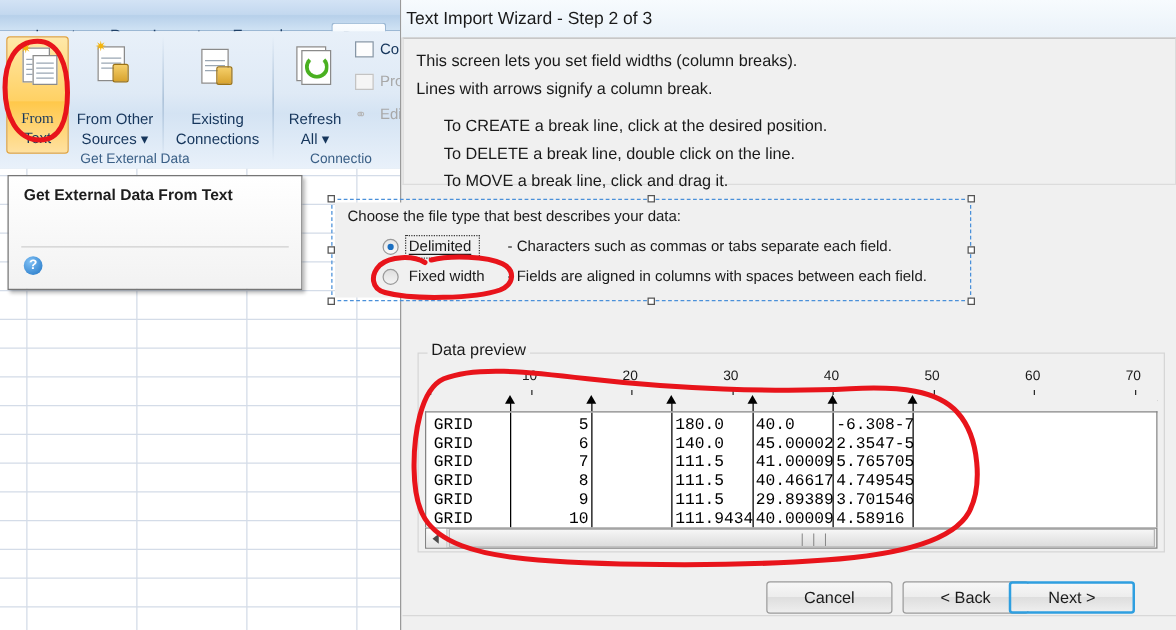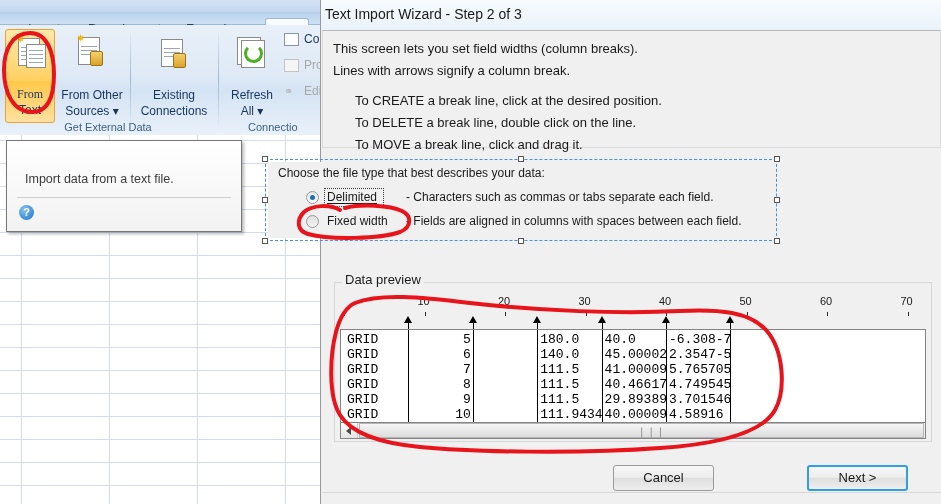--- a/index.html
+++ b/index.html
@@ -250,21 +250,21 @@
     <div class="grid-h" style="top:304px;width:330px;"></div>
     <div class="grid-h" style="top:327px;width:330px;"></div>
     <div class="grid-h" style="top:350px;width:330px;"></div>
     <div class="grid-v" style="left:21px;  height:369px;"></div>
     <div class="grid-v" style="left:109px; height:369px;"></div>
     <div class="grid-v" style="left:197px; height:369px;"></div>
     <div class="grid-v" style="left:285px; height:369px;"></div>
   </div>
 
   <div class="tooltip">
-    <div class="tt-body">Import data from a text file.</div>
+    <div class="tt-title">Get External Data From Text</div>
     <div class="tt-rule"></div>
     <div class="tt-qmark">?</div>
   </div>
 
   <div class="dialog">
     <div class="dlg-titlebar"></div>
     <div class="dlg-title">Text Import Wizard - Step 2 of 3</div>
 
     <div class="desc-box">
       <div class="desc-line" style="left:10px;top:10px;">This screen lets you set field widths (column breaks).</div>
@@ -409,20 +409,21 @@
   <div class="hscroll">
     <div class="hsb-left">
       <div class="hsb-larrow"></div>
     </div>
     <div class="hsb-thumb">
       <div class="hsb-grip">❘❘❘</div>
     </div>
   </div>
 
   <div class="dlgbtn" style="left:613px;top:465px;width:101px;">Cancel</div>
+  <div class="dlgbtn" style="left:722px;top:465px;width:101px;">&lt; Back</div>
   <div class="dlgbtn primary" style="left:807px;top:465px;width:101px;line-height:22px;">Next &gt;</div>
 
   <svg class="annot" viewBox="0 0 941 504" xmlns="http://www.w3.org/2000/svg">
 
     <path d="M 30 33 C 12 33, 4 50, 4 70 C 4 94, 14 112, 32 112 C 48 112, 54 96, 54 74
              C 54 52, 47 33, 30 33 Z" fill="none" stroke="#e8141b" stroke-width="4" stroke-linecap="round"></path>
 
     <path d="M 340 210 C 330 204, 312 205, 304 212 C 296 220, 297 231, 308 234
              C 330 240, 380 239, 400 232 C 412 227, 412 216, 402 211
              C 390 205, 360 204, 345 208" fill="none" stroke="#e8141b" stroke-width="4" stroke-linecap="round" stroke-linejoin="round"></path>

